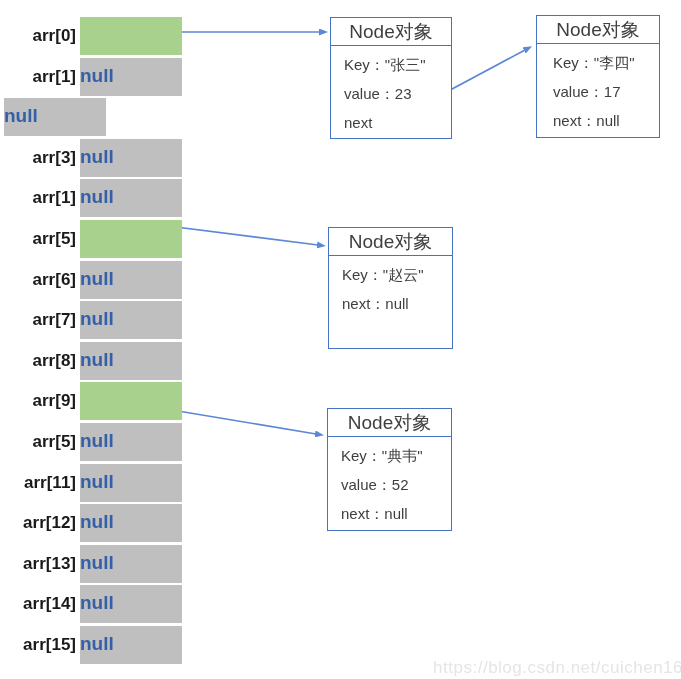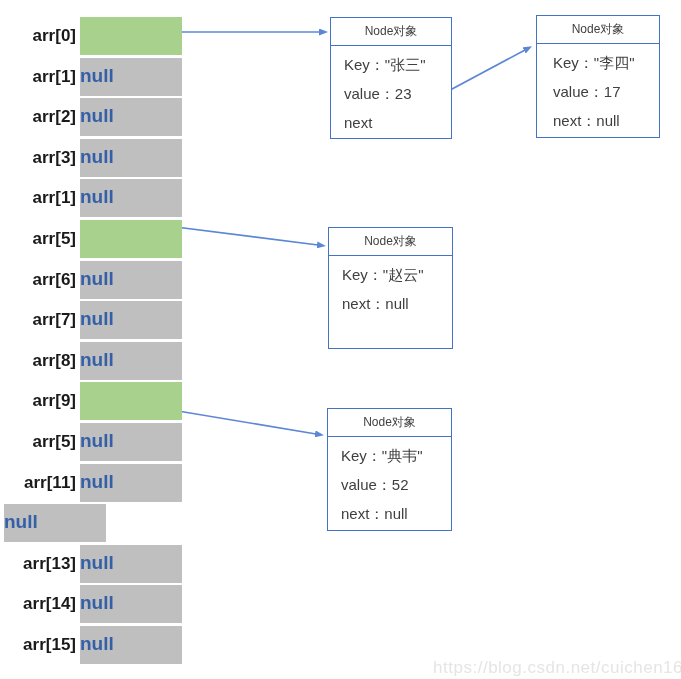--- a/index.html
+++ b/index.html
@@ -81,21 +81,21 @@
     position: absolute;
     border: 1.5px solid var(--node-border);
     background: #ffffff;
     box-sizing: border-box;
     color: var(--node-text);
   }
   .node-title {
     height: 27px;
     line-height: 27px;
     text-align: center;
-    font-size: 12px;
+    font-size: 19px;
     border-bottom: 1.5px solid var(--node-border);
   }
   .node-body {
     padding: 4px 4px 0 13px;
   }
   .node-line {
     font-size: 15px;
     line-height: 29px;
     white-space: nowrap;
   }
@@ -134,21 +134,20 @@
   <div id="array" class="array">
       <div class="row">
         <div class="row-label">arr[0]</div>
         <div class="cell occupied"></div>
       </div>
       <div class="row">
         <div class="row-label">arr[1]</div>
         <div class="cell empty">null</div>
       </div>
       <div class="row">
-        <div class="row-label">arr[2]</div>
         <div class="cell empty">null</div>
       </div>
       <div class="row">
         <div class="row-label">arr[3]</div>
         <div class="cell empty">null</div>
       </div>
       <div class="row">
         <div class="row-label">arr[1]</div>
         <div class="cell empty">null</div>
       </div>
@@ -174,20 +173,21 @@
       </div>
       <div class="row">
         <div class="row-label">arr[5]</div>
         <div class="cell empty">null</div>
       </div>
       <div class="row">
         <div class="row-label">arr[11]</div>
         <div class="cell empty">null</div>
       </div>
       <div class="row">
+        <div class="row-label">arr[12]</div>
         <div class="cell empty">null</div>
       </div>
       <div class="row">
         <div class="row-label">arr[13]</div>
         <div class="cell empty">null</div>
       </div>
       <div class="row">
         <div class="row-label">arr[14]</div>
         <div class="cell empty">null</div>
       </div>

